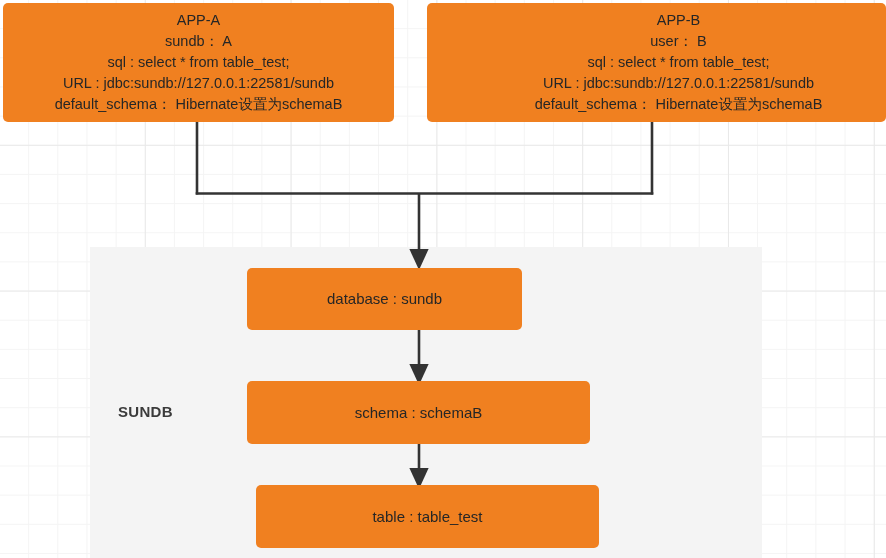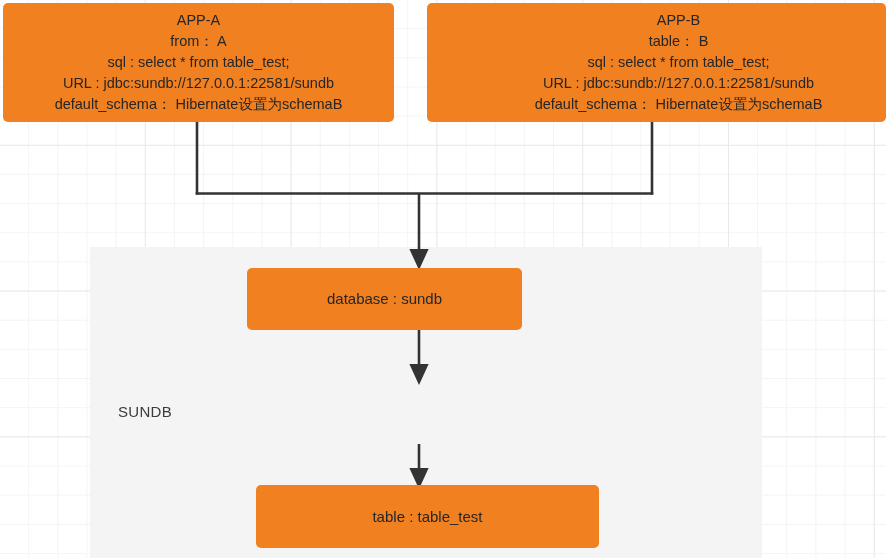--- a/index.html
+++ b/index.html
@@ -69,33 +69,33 @@
     overflow: visible;
     pointer-events: none;
   }
 </style>
 </head>
 <body>
 
 <div id="canvas">
 
   <div class="panel" style="left:90px; top:247px; width:672px; height:311px;"></div>
-  <div class="panel-label" style="left:118px; top:403px;">SUNDB</div>
+  <div class="panel-label" style="left:118px; top:403px;font-weight:bold;">SUNDB</div>
 
   <div class="node" style="left:3px; top:3px; width:391px; height:119px;">
     <div class="line">APP-A</div>
-    <div class="line">from： A</div>
+    <div class="line">sundb： A</div>
     <div class="line">sql : select * from table_test;</div>
     <div class="line">URL : jdbc:sundb://127.0.0.1:22581/sundb</div>
     <div class="line">default_schema： Hibernate设置为schemaB</div>
   </div>
 
   <div class="node" style="left:427px; top:3px; width:459px; height:119px;padding-left:44px;">
     <div class="line">APP-B</div>
-    <div class="line">table： B</div>
+    <div class="line">user： B</div>
     <div class="line">sql : select * from table_test;</div>
     <div class="line">URL : jdbc:sundb://127.0.0.1:22581/sundb</div>
     <div class="line">default_schema： Hibernate设置为schemaB</div>
   </div>
 
   <svg class="conn" style="left:0px; top:0px; width:886px; height:558px;">
     <defs>
       <marker id="arrow" markerWidth="9" markerHeight="9" refX="4.2" refY="4.5" orient="auto" markerUnits="strokeWidth">
         <path d="M0,0.8 L8,4.5 L0,8.2 z" fill="#333333"></path>
       </marker>
@@ -111,20 +111,23 @@
   </svg>
 
   <div class="node" style="left:247px; top:268px; width:275px; height:62px;">
     <div class="single">database : sundb</div>
   </div>
 
   <svg class="conn" style="left:0px; top:0px; width:886px; height:558px;">
     <path d="M419,330 L419,375" stroke="#333333" stroke-width="2.6" fill="none" marker-end="url(#arrow)"></path>
   </svg>
 
+  <div class="node" style="left:247px; top:381px; width:343px; height:63px;">
+    <div class="single">schema : schemaB</div>
+  </div>
 
   <svg class="conn" style="left:0px; top:0px; width:886px; height:558px;">
     <path d="M419,444 L419,479" stroke="#333333" stroke-width="2.6" fill="none" marker-end="url(#arrow)"></path>
   </svg>
 
   <div class="node" style="left:256px; top:485px; width:343px; height:63px;">
     <div class="single">table : table_test</div>
   </div>
 
 </div>

